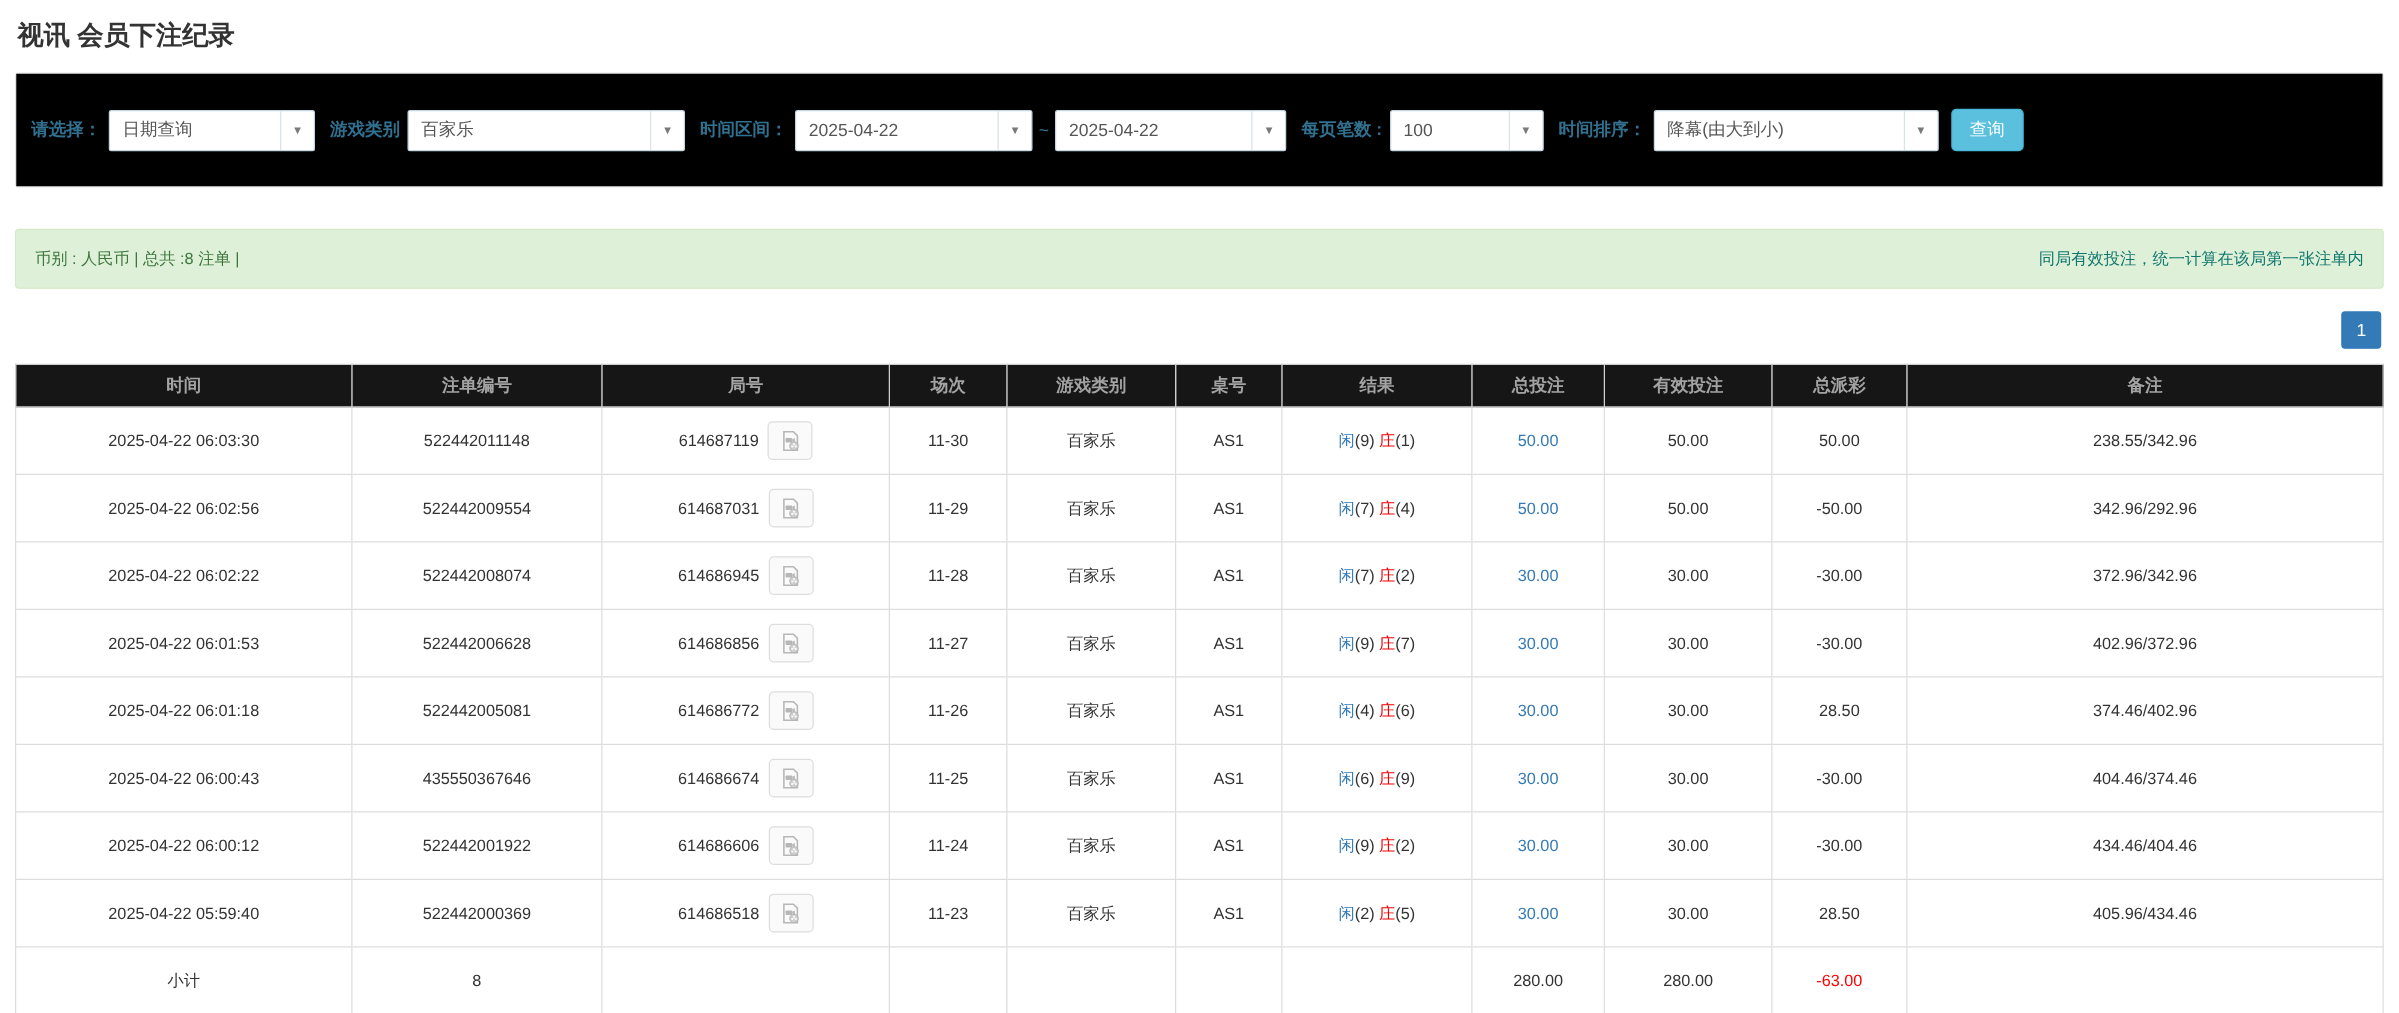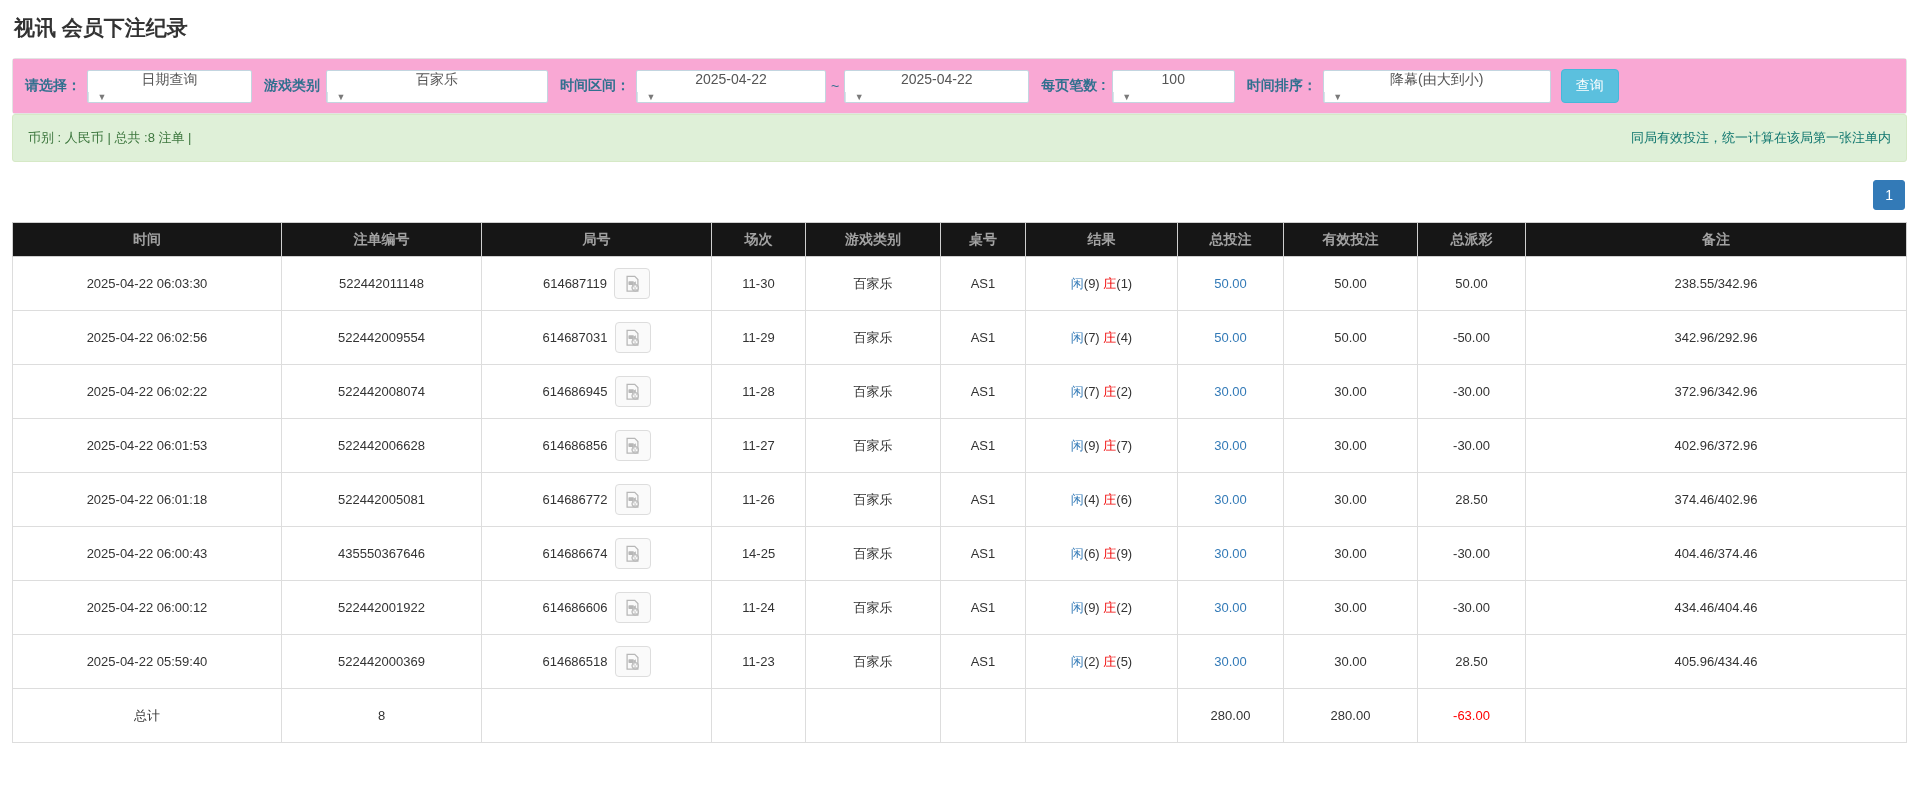--- a/index.html
+++ b/index.html
@@ -13,52 +13,51 @@
   .page-title {
     font-size:21px; font-weight:700; color:#333;
     margin:4px 0 16px 2px;
   }
 
   
   .filter-panel {
     border:1px solid #e3e3e3; border-radius:3px; background:#fff;
   }
   .filter-bar {
-    background:#f9a8d4; display:flex; align-items:center;
-    padding:10px 10px; white-space:nowrap;
+    background:#000000; display:flex; align-items:center;
+    padding:28px 10px; white-space:nowrap;
   }
   .f-label {
     color:#31708f; font-weight:700; font-size:14px;
     margin:0 6px 0 12px;
   }
   .f-label:first-child { margin-left:2px; }
   .select {
     background:#fff; border:1px solid #c3d5e0; border-radius:2px;
     height:33px; display:inline-flex; align-items:center;
     justify-content:space-between; font-size:14px; color:#555;
     cursor:pointer;
-    flex-direction:column;
   }
   .select .val { padding:0 10px; overflow:hidden; }
   .select .caret-box {
     width:27px; align-self:stretch; border-left:1px solid #d9e2e8;
     display:flex; align-items:center; justify-content:center;
     color:#7a7a7a; font-size:9px;
   }
   .tilde { color:#31708f; margin:0 5px; font-size:14px; }
   .search-btn {
     background:#5bc0de; border:1px solid #46b8da; color:#fff;
     font-size:14px; border-radius:4px; padding:7px 14px;
     margin-left:10px; cursor:pointer;
     font-family:inherit;
   }
 
   
   .notice-bar {
-    background:#dff0d8; border:1px solid #d6e9c6;
+    margin-top:33px; background:#dff0d8; border:1px solid #d6e9c6;
     border-radius:3px; padding:14px 15px; display:flex;
     justify-content:space-between; align-items:center; font-size:13px;
   }
   .notice-left { color:#3c763d; }
   .notice-right { color:#0f766e; }
 
   
   .pager { display:flex; justify-content:flex-end; margin:18px 2px 12px 0; }
   .page-btn {
     background:#337ab7; border:1px solid #337ab7; color:#fff;
@@ -312,21 +311,21 @@
                 <path d="M4 1.5h8.5L16 5v13H4z" fill="none" stroke="#b7b7b7" stroke-width="1.4"></path>
                 <rect x="5.5" y="7" width="6" height="4" rx="0.8" fill="#b7b7b7"></rect>
                 <path d="M11.5 8.2l2.2-1.2v4l-2.2-1.2z" fill="#b7b7b7"></path>
                 <circle cx="13" cy="14.2" r="3.8" fill="#cfcfcf" stroke="#b0b0b0" stroke-width="0.8"></circle>
                 <circle cx="13" cy="12.6" r="0.9" fill="#fff"></circle>
                 <circle cx="11.4" cy="14.6" r="0.9" fill="#fff"></circle>
                 <circle cx="14.6" cy="14.6" r="0.9" fill="#fff"></circle>
                 <circle cx="13" cy="14.2" r="0.5" fill="#fff"></circle>
               </svg>
             </span></td>
-          <td>14-25</td>
+          <td>11-25</td>
           <td>百家乐</td>
           <td>AS1</td>
           <td><span class="res-player">闲</span><span>(6) </span><span class="res-banker">庄</span><span>(9)</span></td>
           <td><span class="link-blue">30.00</span></td>
           <td>30.00</td>
           <td class="negative">-30.00</td>
           <td>404.46/374.46</td>
         </tr>
         <tr>
           <td>2025-04-22 06:00:12</td>
@@ -370,28 +369,41 @@
           <td>11-23</td>
           <td>百家乐</td>
           <td>AS1</td>
           <td><span class="res-player">闲</span><span>(2) </span><span class="res-banker">庄</span><span>(5)</span></td>
           <td><span class="link-blue">30.00</span></td>
           <td>30.00</td>
           <td>28.50</td>
           <td>405.96/434.46</td>
         </tr>
         <tr class="summary">
-          <td>总计</td>
+          <td>小计</td>
           <td>8</td>
           <td></td>
           <td></td>
           <td></td>
           <td></td>
           <td></td>
           <td>280.00</td>
           <td>280.00</td>
           <td class="neg">-63.00</td>
           <td></td>
         </tr>
+        <tr class="summary">
+          <td>总计</td>
+          <td>8</td>
+          <td></td>
+          <td></td>
+          <td></td>
+          <td></td>
+          <td></td>
+          <td>280.00</td>
+          <td>280.00</td>
+          <td class="neg">-63.00</td>
+          <td></td>
+        </tr>
       </tbody>
   </table>
 
 </div>
 
 </body></html>

